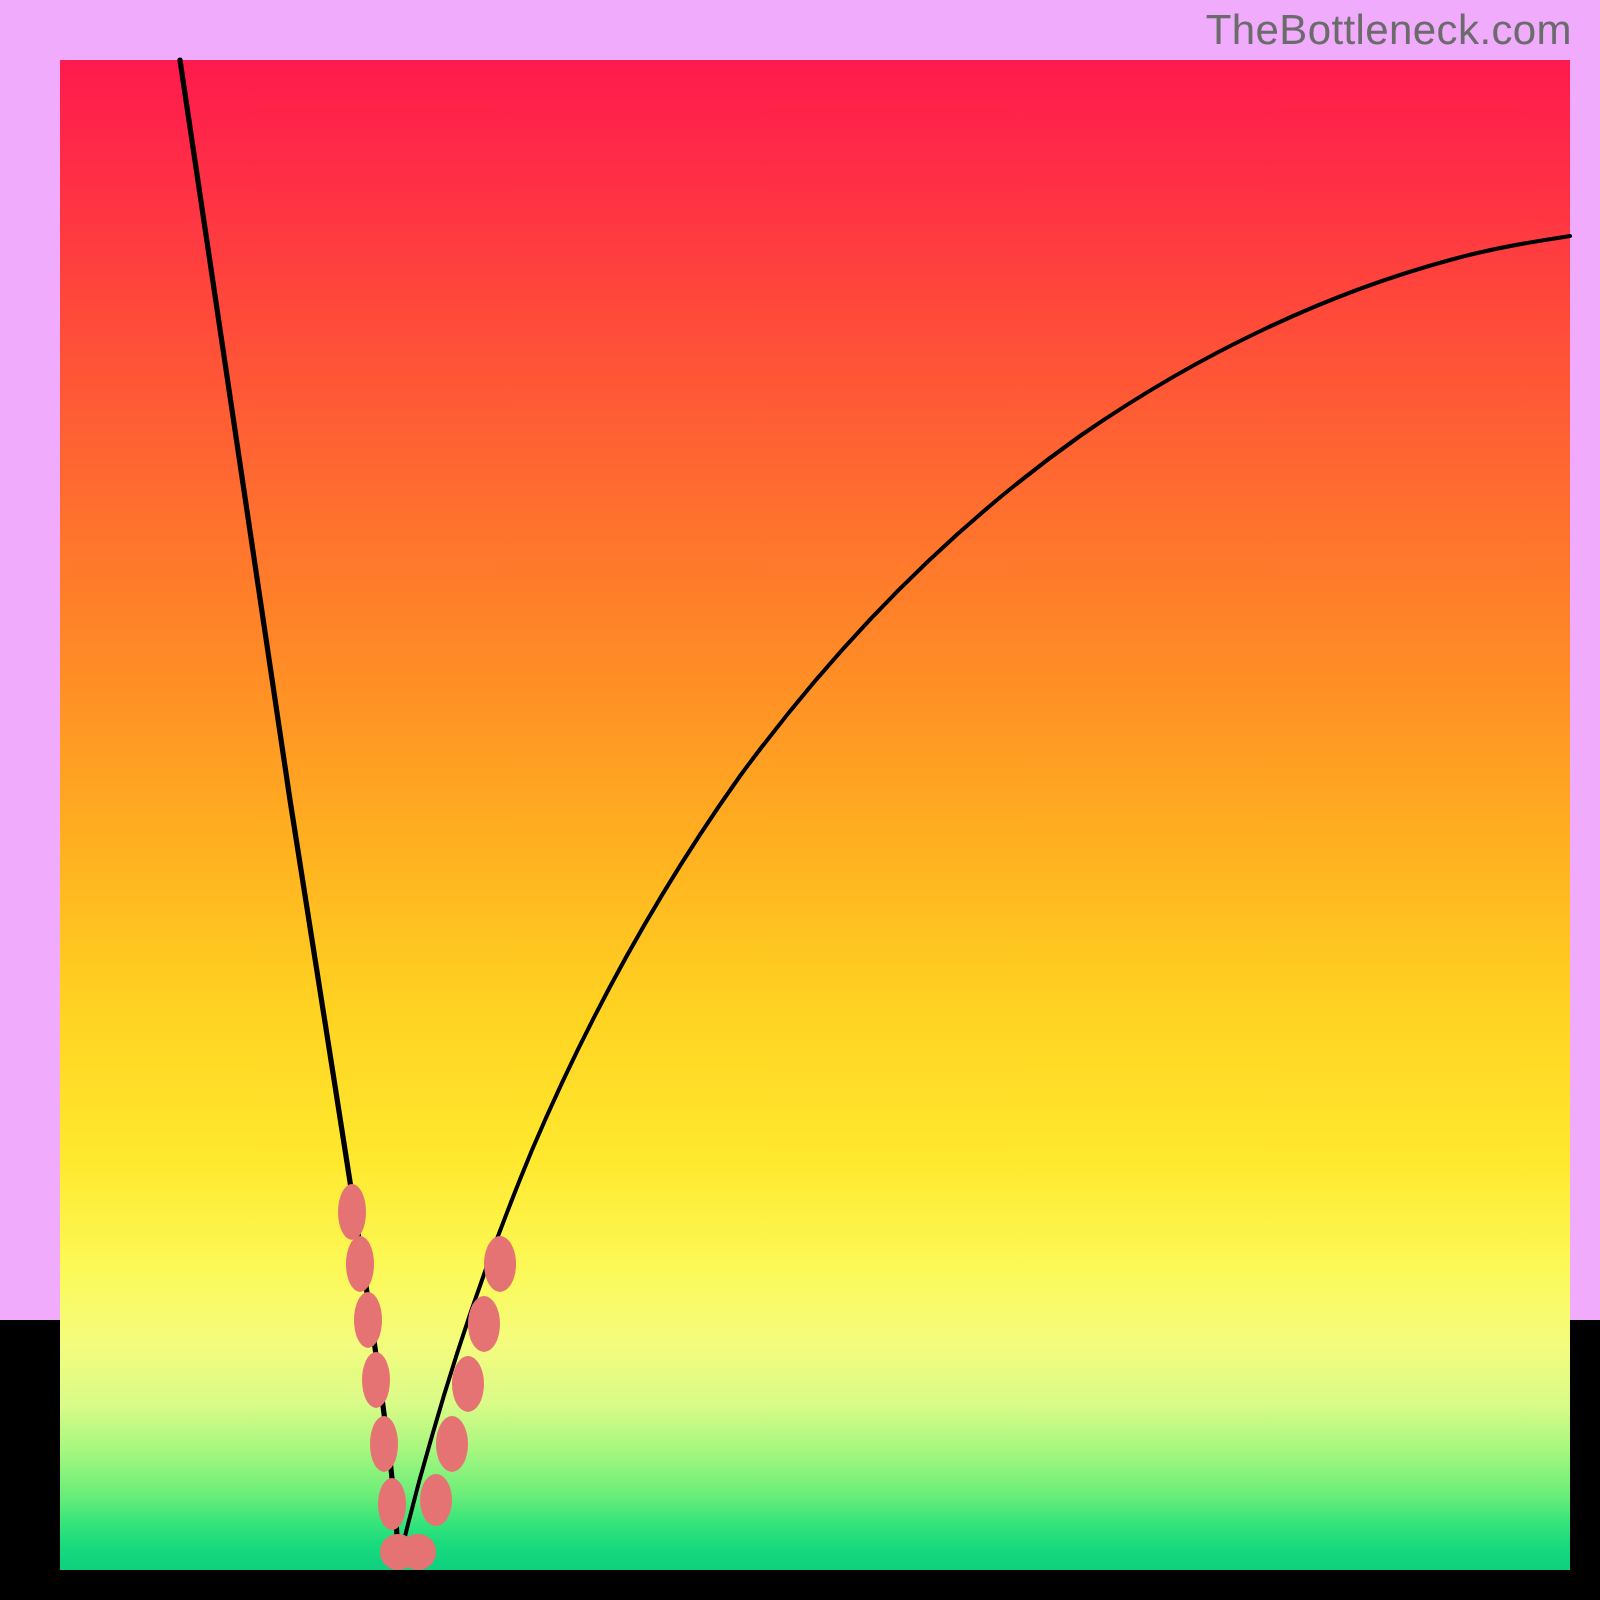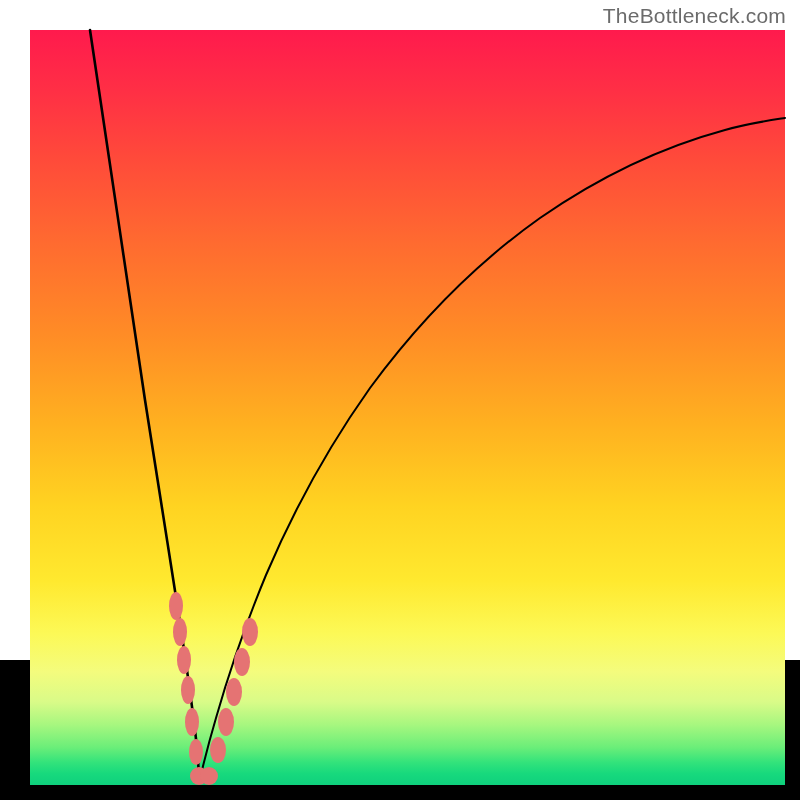--- a/index.html
+++ b/index.html
@@ -8,21 +8,21 @@
     width: 800px;
     height: 800px;
     overflow: hidden;
     background: #000;
     font-family: Arial, Helvetica, sans-serif;
   }
   .frame {
     position: relative;
     width: 800px;
     height: 660px;
-    background: #ffffff;
+    background: #f0abfc;
   }
   .plot-area {
     position: absolute;
     left: 30px;
     top: 30px;
     width: 755px;
     height: 755px;
     
     background: linear-gradient(to bottom,
       #ff1a4d 0%,

